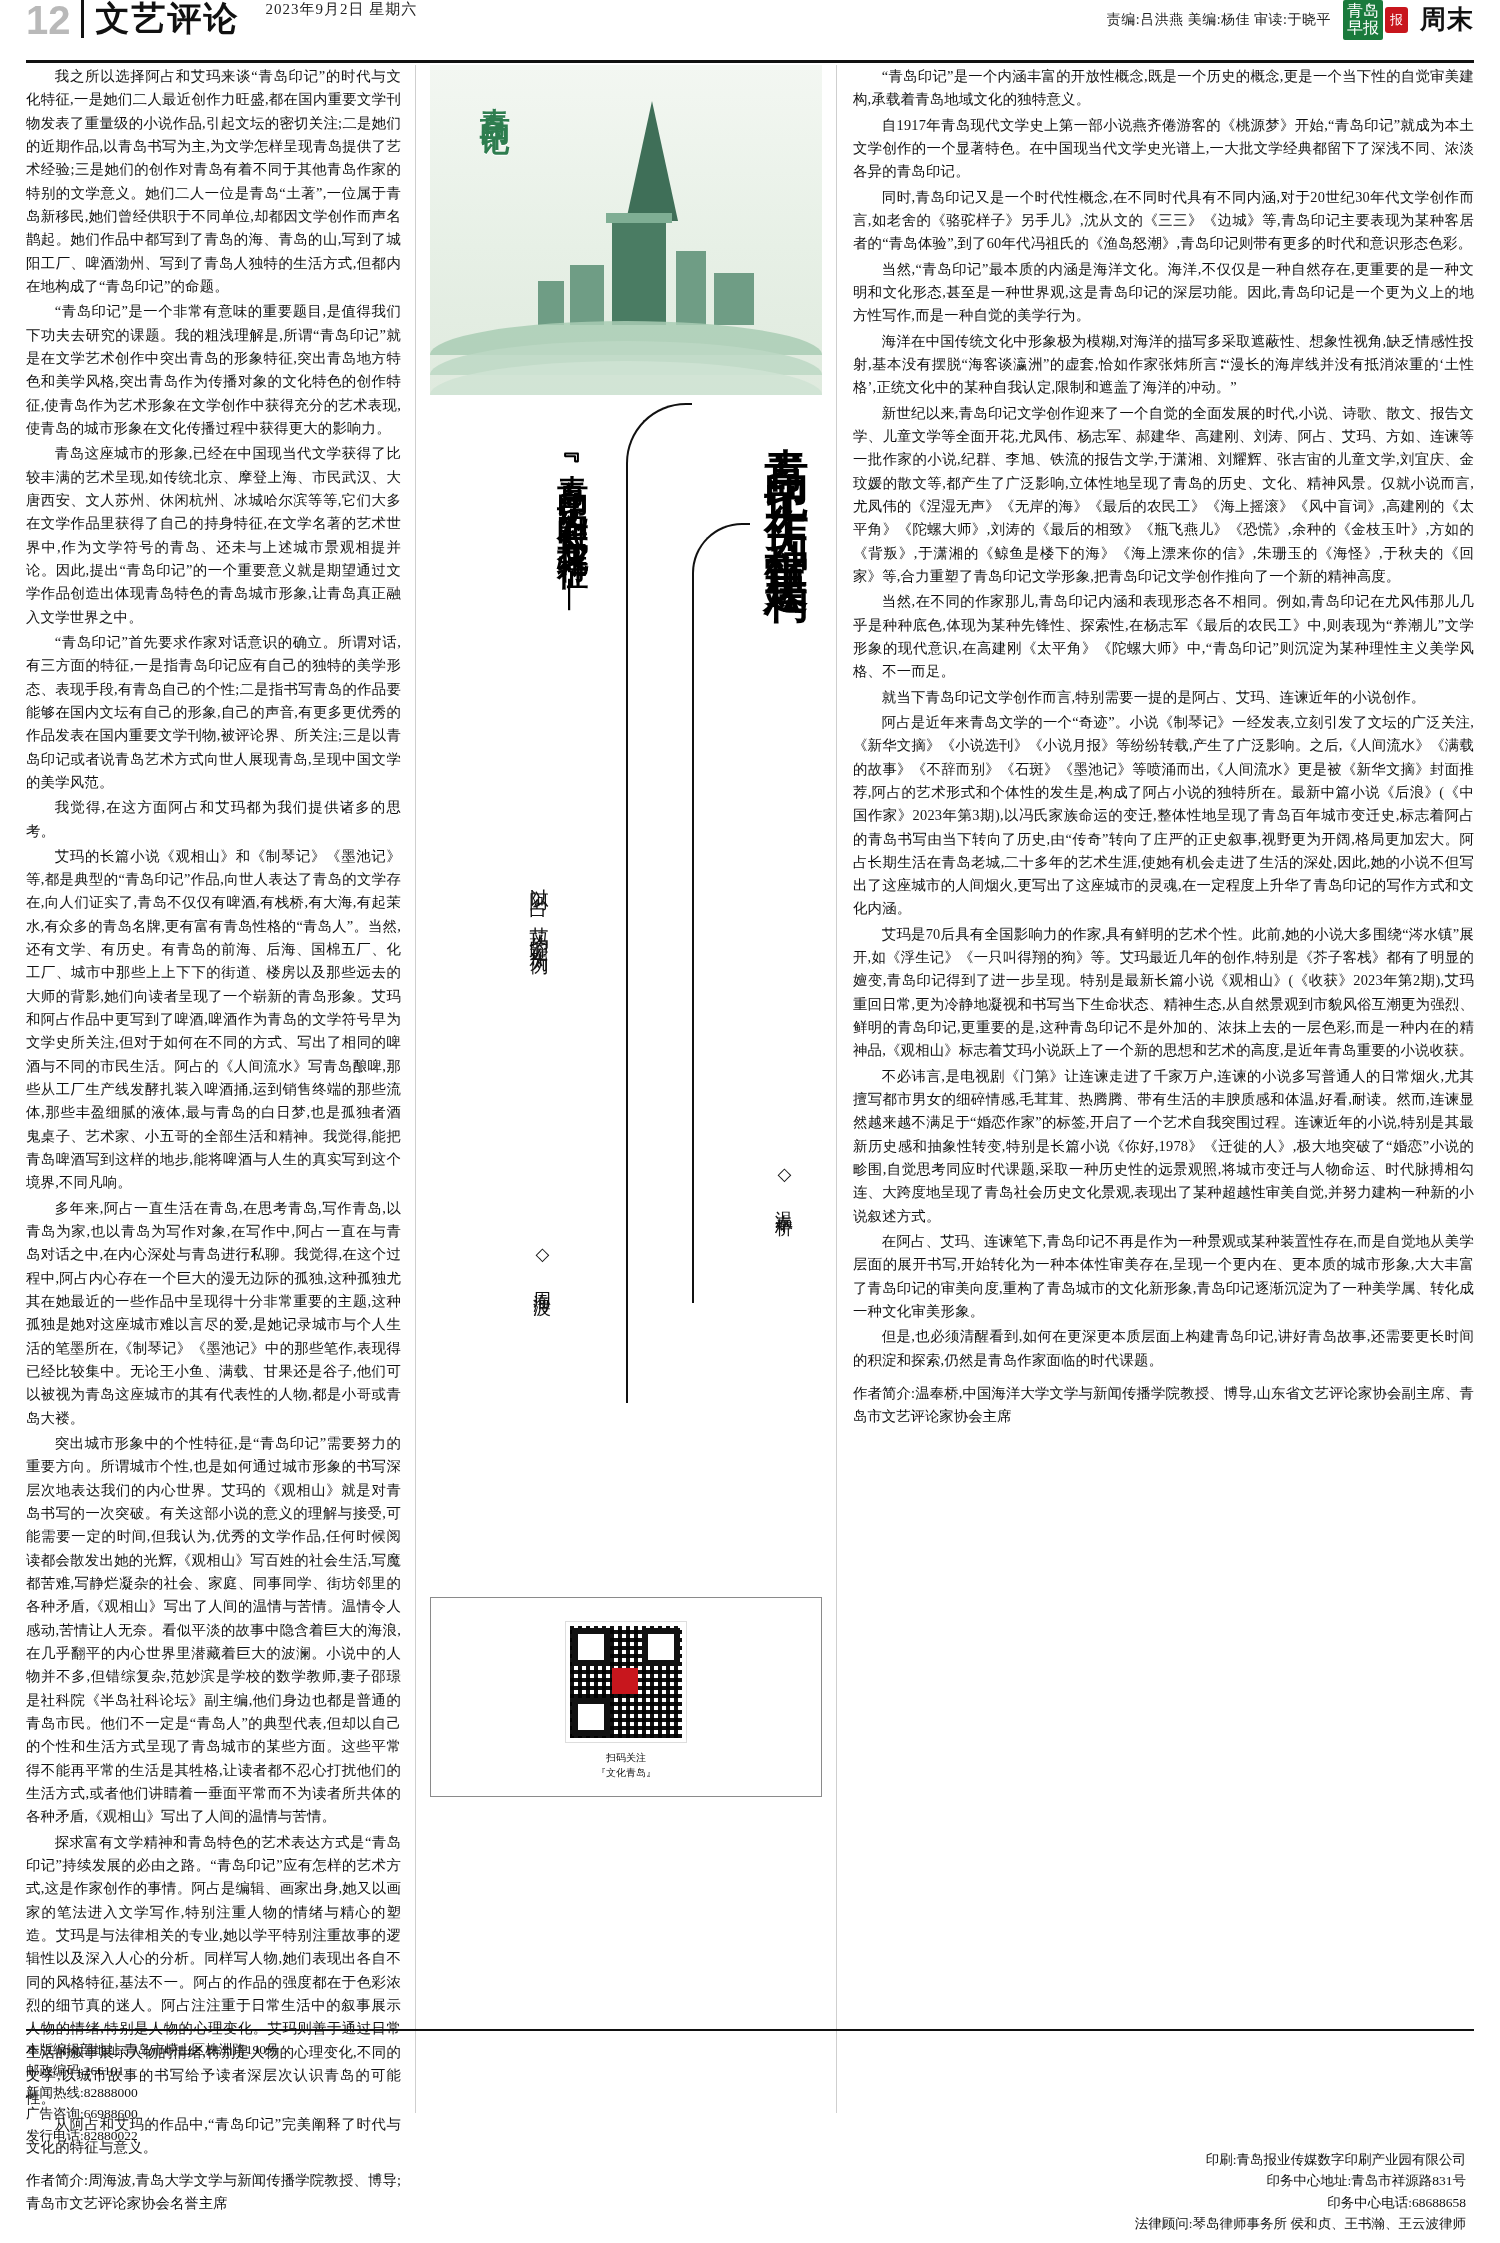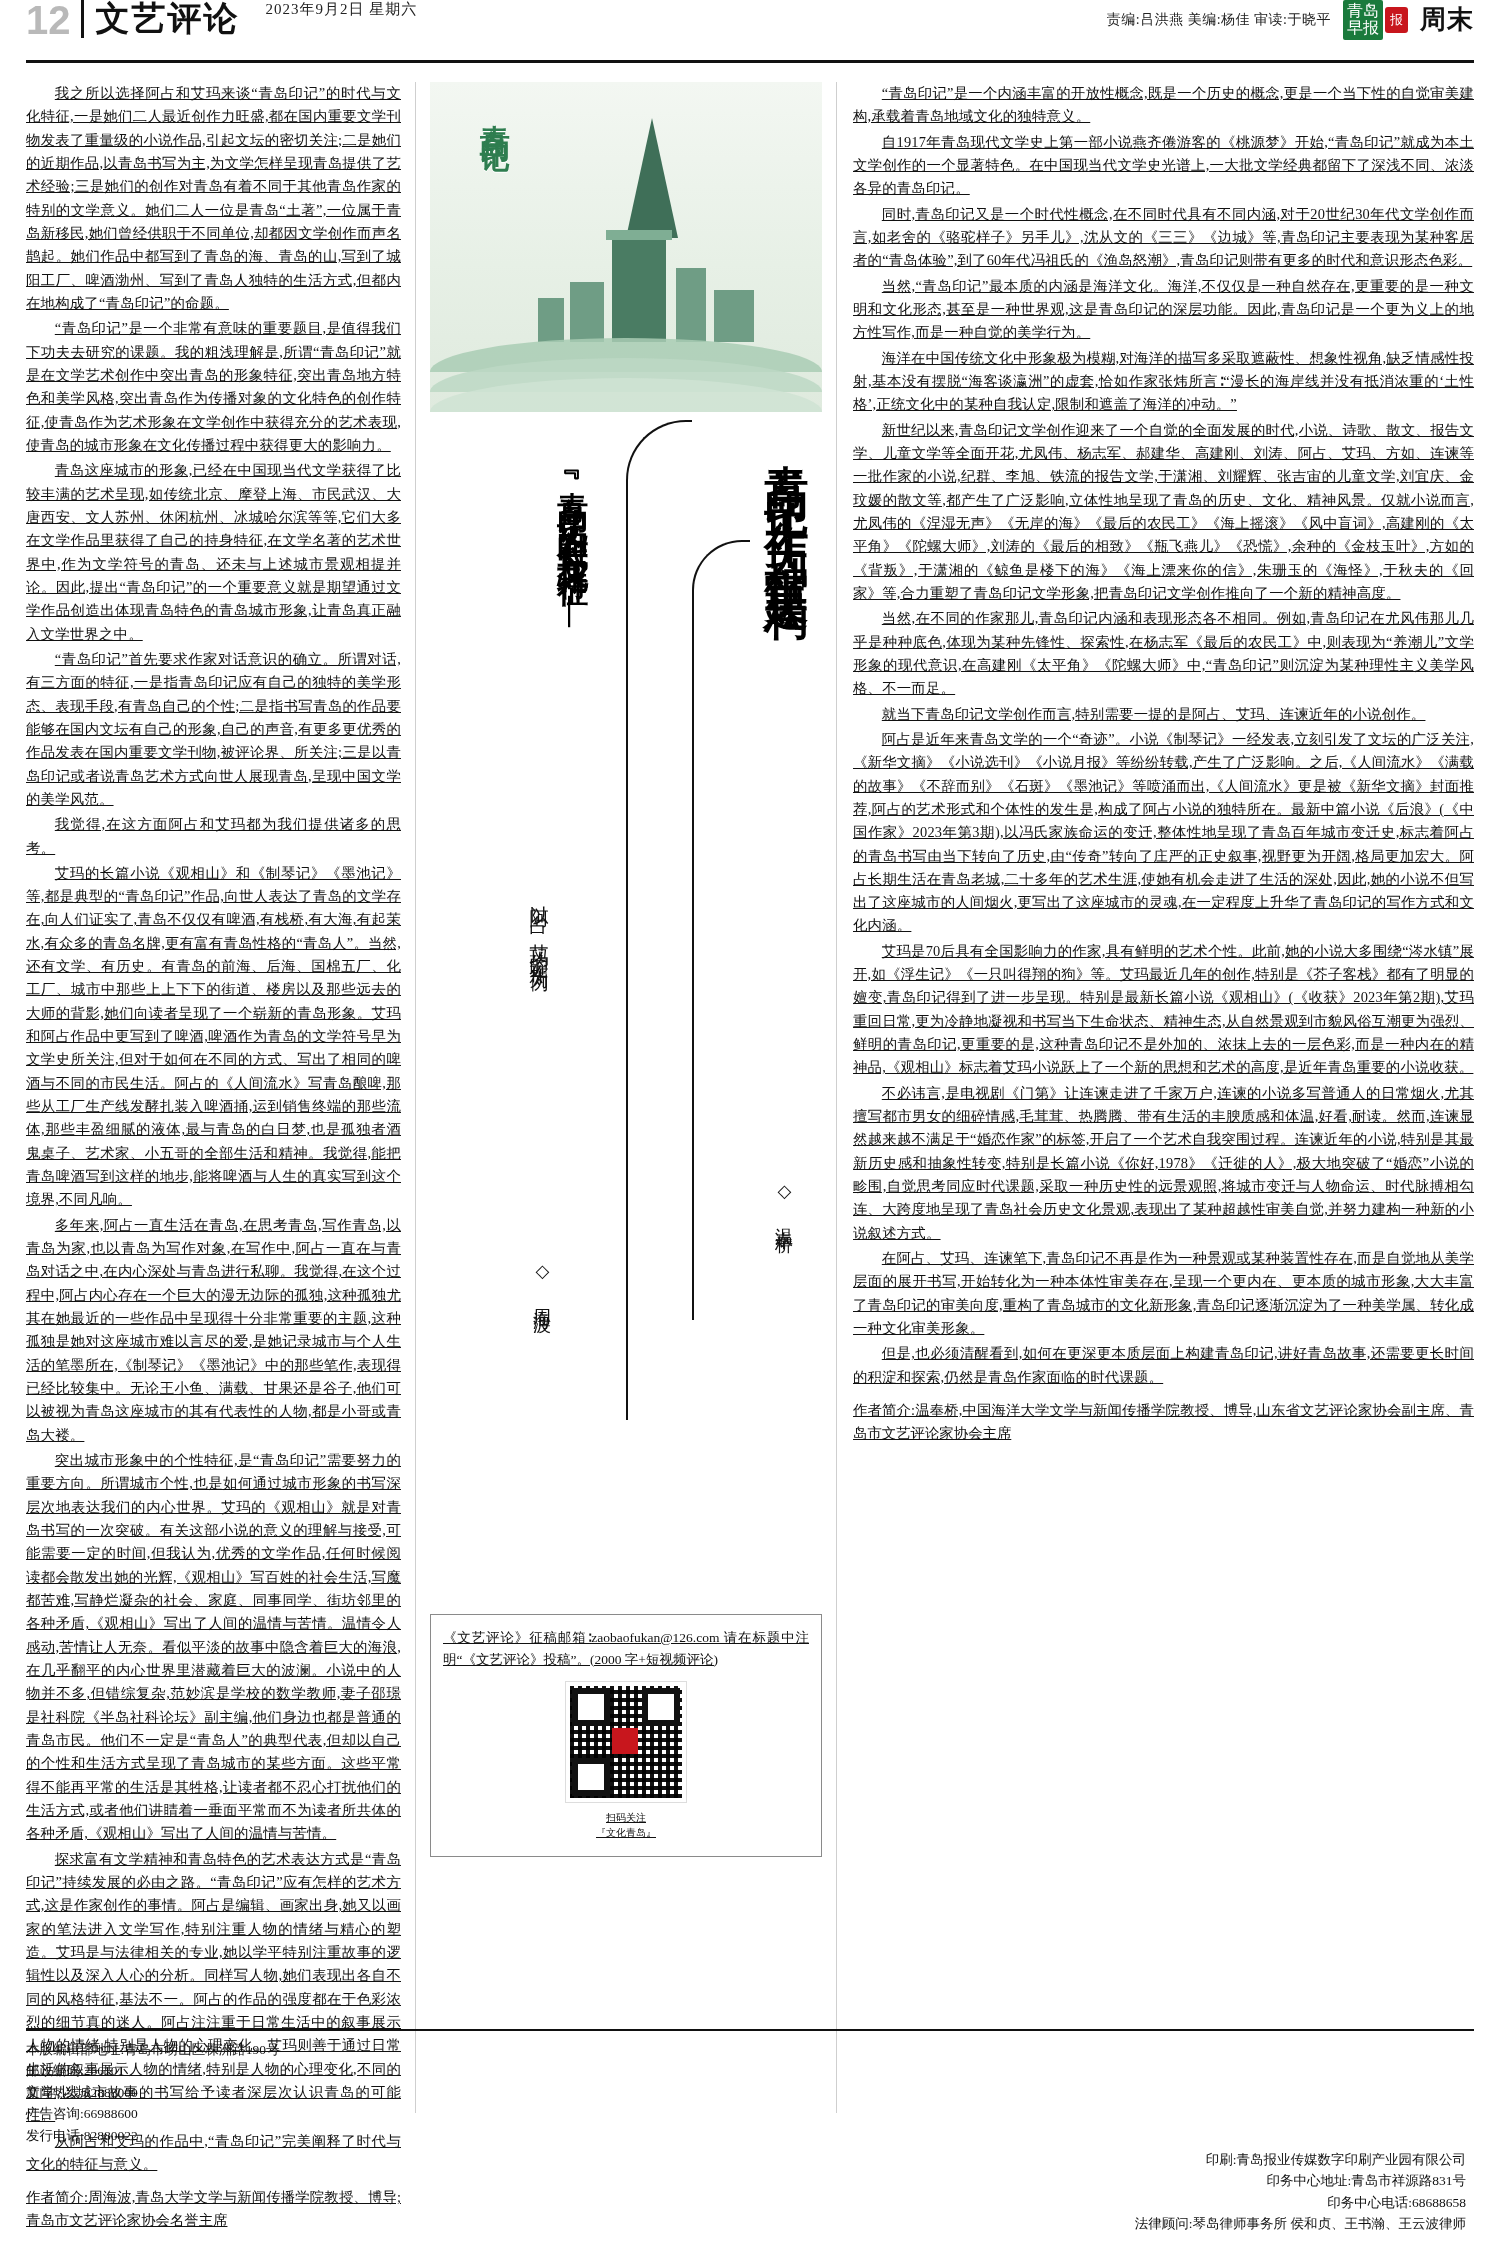--- a/index.html
+++ b/index.html
@@ -92,24 +92,23 @@
   .logo-weekend {
     font-size: 26px;
     font-weight: bold;
     letter-spacing: 1px;
   }
 
   
   .content {
     display: flex;
     gap: 0;
-    padding-top: 19px;
+    padding-top: 2px;
     height: 2050px;
     box-sizing: border-box;
-    text-decoration: underline;
   }
   .col-left {
     width: 390px;
     flex: 0 0 390px;
     padding-right: 14px;
     box-sizing: border-box;
     border-right: 1px solid #cfcfcf;
   }
   .col-mid {
     width: 420px;
@@ -434,21 +433,20 @@
 
         <div class="v-main-title">青岛印记∶作为一种审美建构</div>
         <div class="v-byline">◇ 温奉桥</div>
 
         <div class="v-sub-title">『青岛印记』的时代与文化特征——</div>
         <div class="v-sub-title2">以阿占、艾玛的近作为例</div>
         <div class="v-byline2">◇ 周海波</div>
       </div>
 
       <div class="submit-box">
-        <div class="txt">《文艺评论》征稿邮箱∶zaobaofukan@126.com 请在标题中注明“《文艺评论》投稿”。(2000 字+短视频评论)</div>
         <div class="qr">
           <div class="qr-bl"></div>
           <div class="qr-center"></div>
         </div>
         <div class="qr-caption">扫码关注</div>
         <div class="qr-caption">『文化青岛』</div>
       </div>
     </div>
 
     <div class="col-right body-text">

